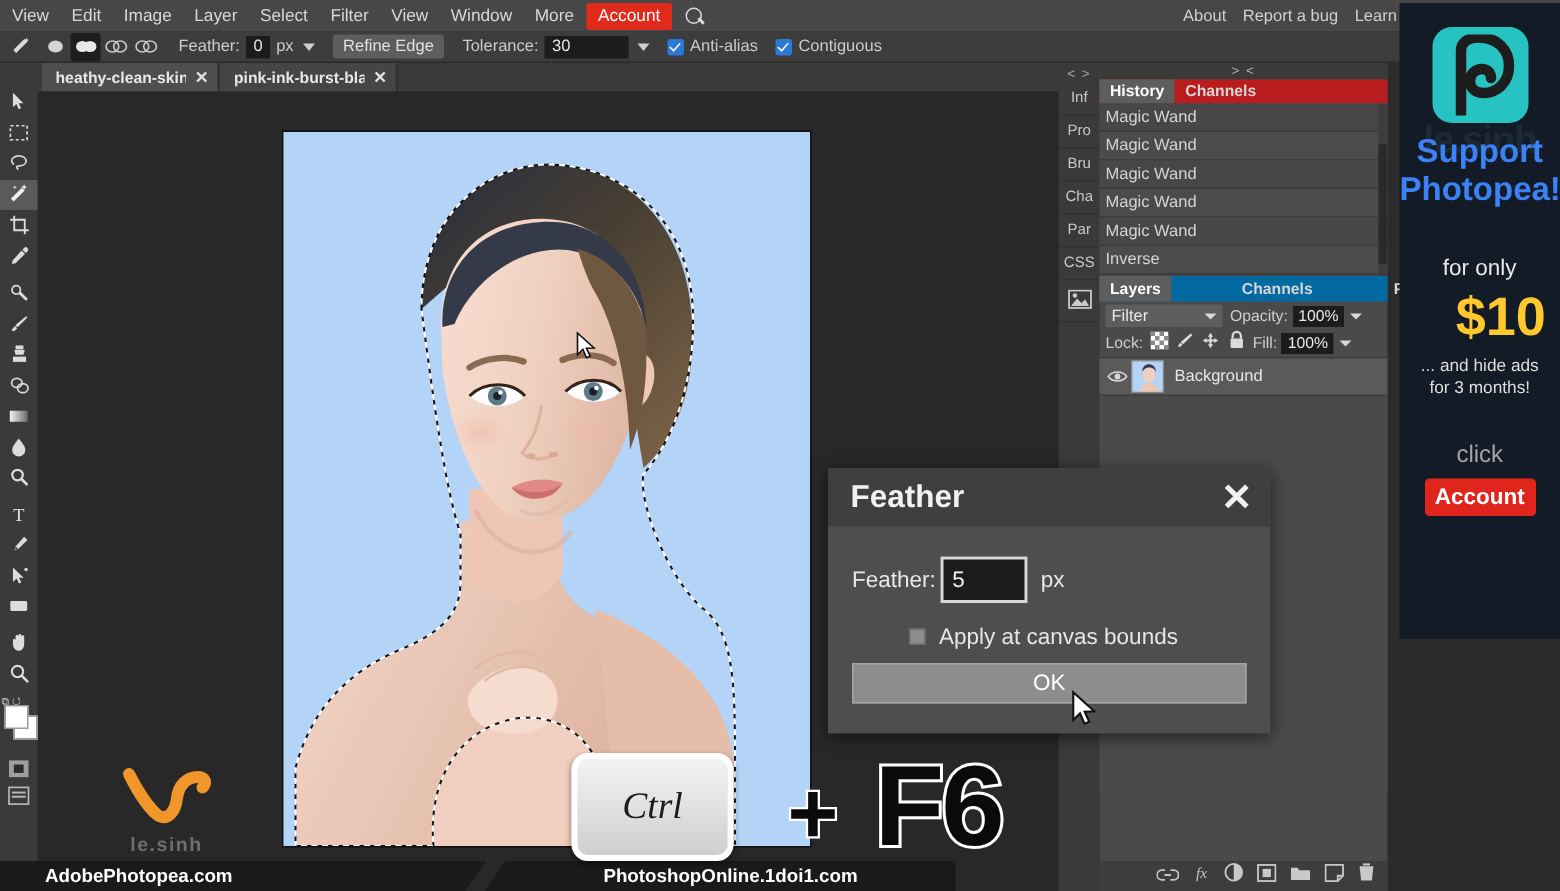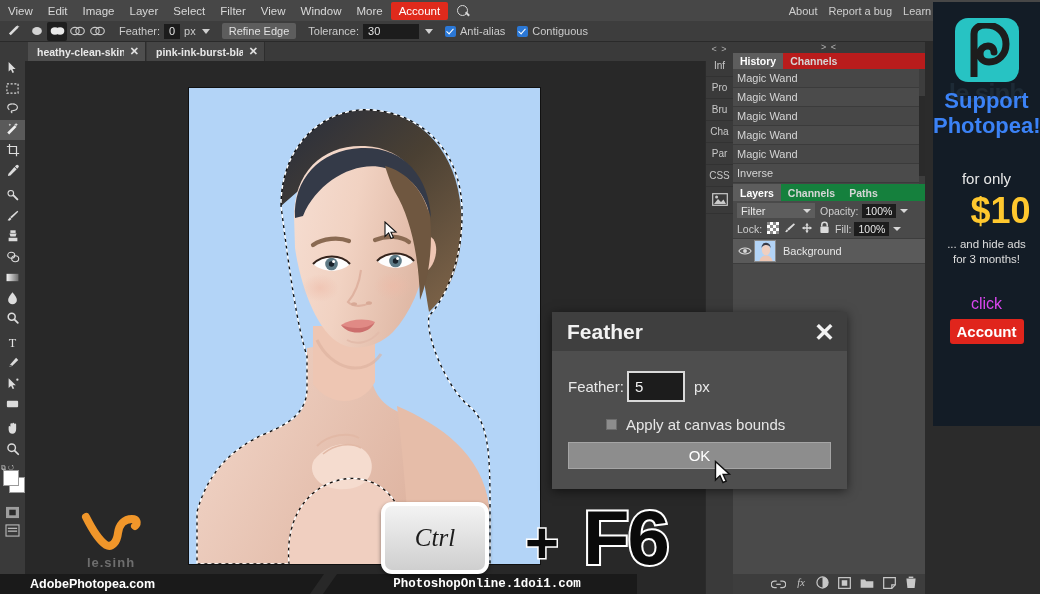--- a/index.html
+++ b/index.html
@@ -166,21 +166,21 @@
     height: 19px; font-size: 11px; color: #d5d5d5; padding-left: 4px;
     display: flex; align-items: center; border-bottom: 1px solid #3b3b3b;
     background: #4b4b4b;
   }
   .hrow:nth-child(odd) { background: #474747; }
   .hscroll {
     position: absolute; right: 0; top: 0; width: 6px; height: 115px; background: #3d3d3d;
   }
   .hscroll-thumb { position: absolute; right: 0; top: 27px; width: 6px; height: 80px; background: #2a2a2a; }
 
-  .layers-head { display: flex; height: 17px; background: #15803d; }
+  .layers-head { display: flex; height: 17px; background: #0369a1; gap: 40px; }
   .blend-row { display: flex; align-items: center; height: 19px; padding: 0 4px; }
   .blend-sel {
     background: #5d5d5d; color: #e8e8e8; font-size: 11px; width: 78px; height: 15px;
     display: flex; align-items: center; padding: 0 4px; position: relative;
   }
   .blend-sel .car {
     position: absolute; right: 4px; top: 6px; width: 0; height: 0;
     border-left: 4px solid transparent; border-right: 4px solid transparent; border-top: 4px solid #d8d8d8;
   }
   .lbl { font-size: 10.5px; color: #cfcfcf; margin-left: 5px; }
@@ -214,21 +214,21 @@
     border-radius: 13px; position: relative; display: flex; align-items: center; justify-content: center;
   }
   .ad-ghost {
     position: absolute; left: 0; top: 76px; width: 107px; text-align: center;
     font-size: 26px; font-weight: bold; color: #1d2a36; letter-spacing: -1px;
   }
   .ad-t1 { position: relative; text-align: center; color: #3b82f6; font-size: 22px; font-weight: bold; margin-top: 6px; line-height: 25px; }
   .ad-t2 { text-align: center; color: #e8e8e8; font-size: 15px; margin-top: 32px; }
   .ad-price { text-align: center; color: #ffc82e; font-size: 36px; font-weight: bold; margin-top: 3px; margin-left: 28px; }
   .ad-t3 { text-align: center; color: #dedede; font-size: 11.5px; line-height: 15px; margin-top: 5px; }
-  .ad-click { text-align: center; color: #d946ef; font-size: 16px; margin-top: 28px; }
+  .ad-click { text-align: center; color: #a3a3a3; font-size: 16px; margin-top: 28px; }
   .ad-btn {
     margin: 6px auto 0; width: 74px; background: #e0251c; color: #fff;
     font-size: 15px; font-weight: bold; text-align: center; padding: 4px 0; border-radius: 3px;
     cursor: pointer;
   }
 
   
   .dlg {
     position: absolute; left: 552px; top: 312px; width: 295px; height: 177px;
     background: #4e4e4e; box-shadow: 0 2px 10px rgba(0,0,0,.55); z-index: 40;
@@ -264,21 +264,21 @@
   }
   .wm-left span { color: #fff; font-size: 12.5px; font-weight: bold; margin-left: 30px; }
   .wm-left::after {
     content: ""; position: absolute; right: -14px; top: 0; width: 0; height: 0;
     border-top: 20px solid #1a1a1a; border-right: 14px solid transparent;
   }
   .wm-right {
     position: absolute; left: 337px; bottom: 0; width: 300px; height: 20px;
     background: #1a1a1a; display: flex; align-items: center; justify-content: center; z-index: 30;
   }
-  .wm-right span { color: #fff; font-size: 12.5px; font-weight: bold; font-family: Liberation Mono, monospace; }
+  .wm-right span { color: #fff; font-size: 12.5px; font-weight: bold; }
   .wm-right::before {
     content: ""; position: absolute; left: -14px; top: 0; width: 0; height: 0;
     border-bottom: 20px solid #1a1a1a; border-left: 14px solid transparent;
   }
   .lesinh { position: absolute; left: 80px; bottom: 24px; z-index: 30; }
   .lesinh-txt { font-size: 13px; color: #6e6e6e; font-weight: bold; letter-spacing: 1px; text-align: center; margin-top: -2px; }
 
   .kbd-ctrl {
     position: absolute; left: 381px; top: 502px; width: 108px; height: 72px;
     background: linear-gradient(#f3f3f3, #cfcfcf); border-radius: 11px;

